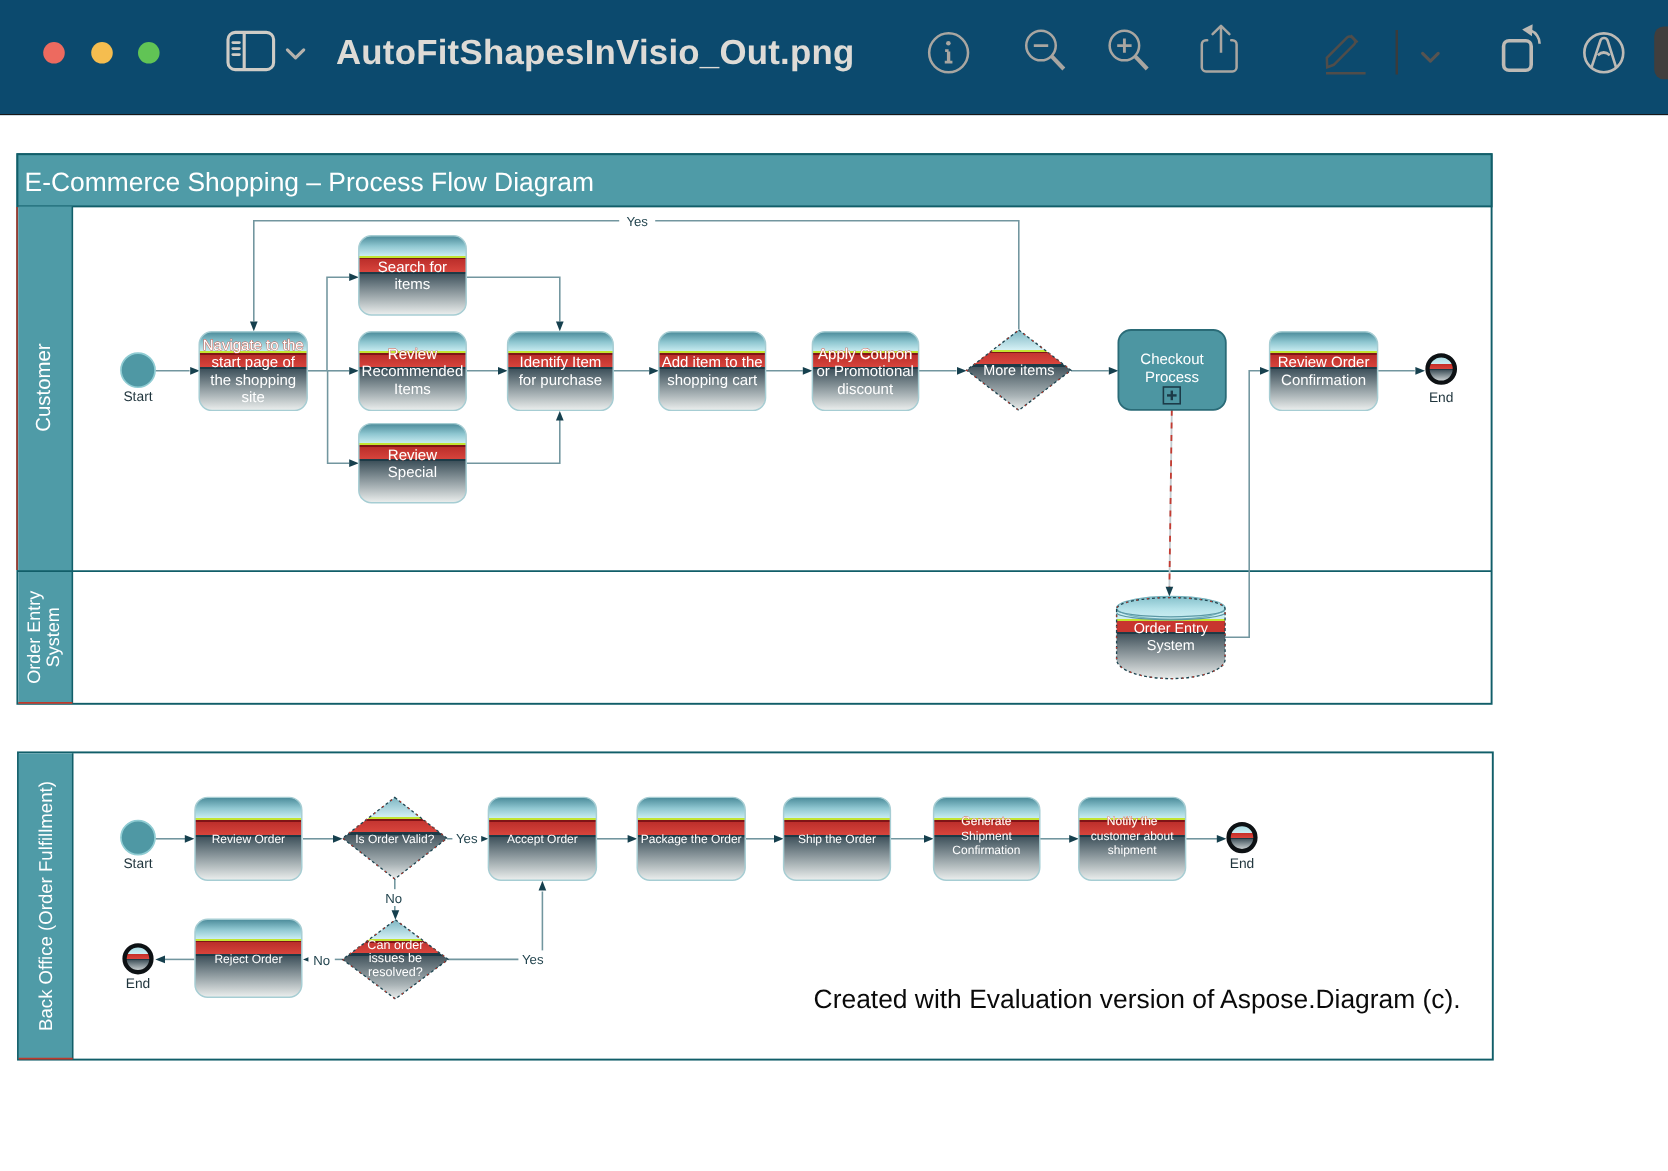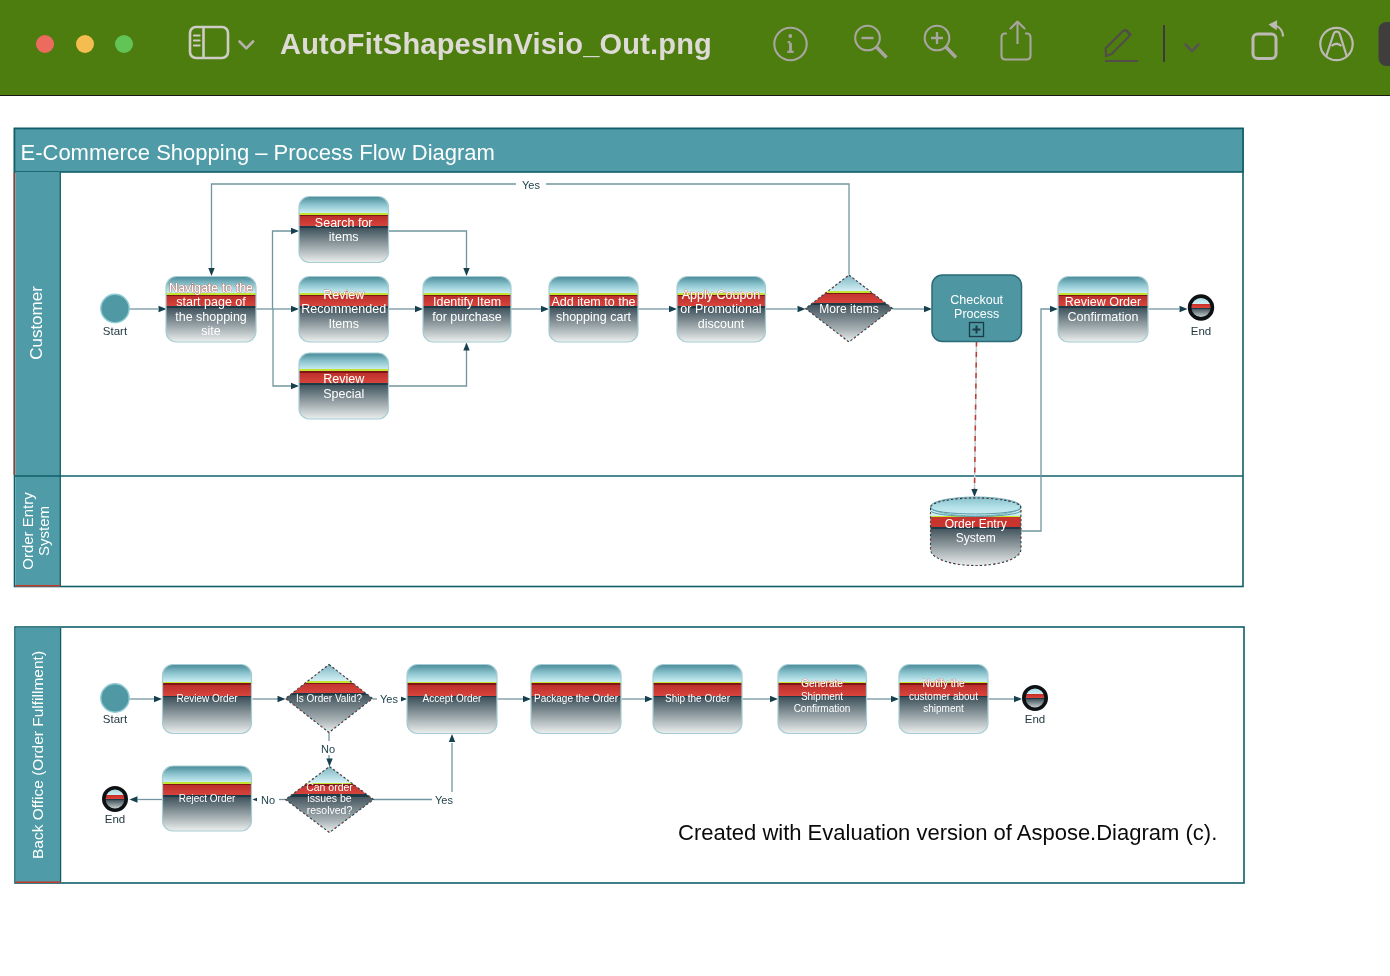--- a/index.html
+++ b/index.html
@@ -1,17 +1,17 @@
 <!DOCTYPE html>
 <html><head>
 <meta charset="utf-8">
 <style>
   html,body{margin:0;padding:0;background:#ffffff;width:1390px;height:976px;overflow:hidden;}
   body{font-family:"Liberation Sans",sans-serif;position:relative;}
-  #titlebar{position:absolute;left:0;top:0;width:1390px;height:96px;background:#4d7c0f;box-shadow:inset 0 -1px 0 #191717;}
+  #titlebar{position:absolute;left:0;top:0;width:1390px;height:96px;background:#0c4a6e;box-shadow:inset 0 -1px 0 #191717;}
   .tl{position:absolute;top:35px;width:18px;height:18px;border-radius:50%;}
   #ttl{position:absolute;left:280px;top:28px;font-size:29px;font-weight:bold;color:#dedbd6;letter-spacing:0.2px;}
   #diag{position:absolute;left:0;top:96px;}
 </style>
 </head>
 <body>
 <div id="titlebar">
   <div class="tl" style="left:36px;background:#ed6a5f;"></div>
   <div class="tl" style="left:76px;background:#f5bd4f;"></div>
   <div class="tl" style="left:115px;background:#61c455;"></div>

